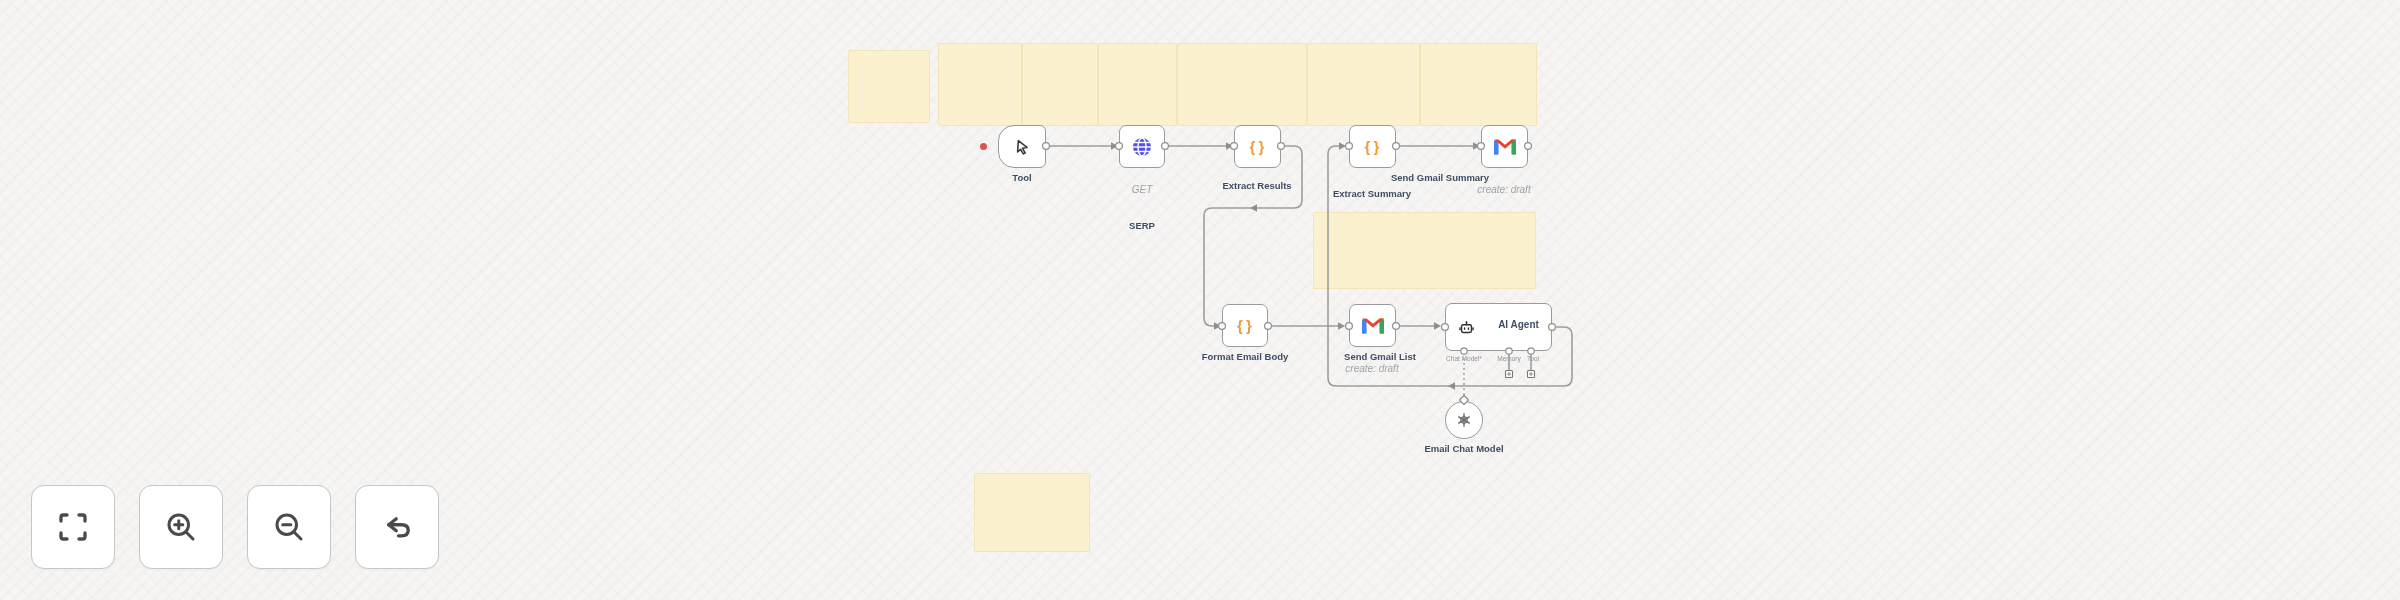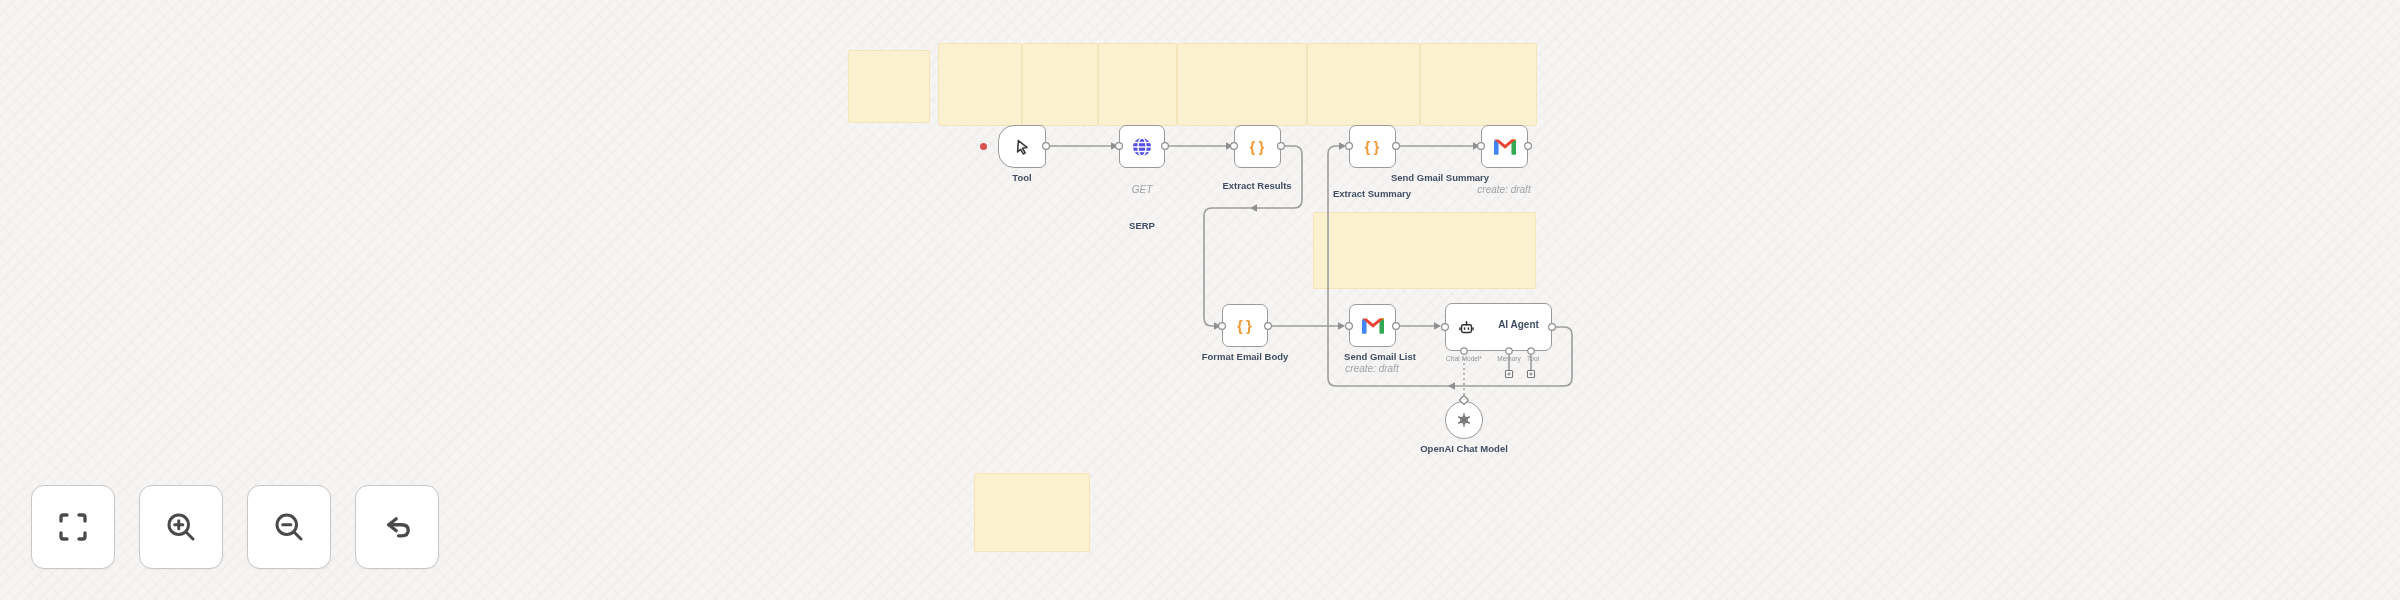--- a/index.html
+++ b/index.html
@@ -142,21 +142,21 @@
   <div class="conn-label" style="left:1533px;top:355px;">Tool</div>
 
   <div class="node round" style="left:1445px;top:401px;width:38px;height:38px;">
     <svg width="18" height="18" viewBox="0 0 24 24" fill="none" stroke="#6d6d6d" stroke-width="2" stroke-linecap="round">
       <line x1="12" y1="4" x2="12" y2="20"></line>
       <line x1="5.1" y1="8" x2="18.9" y2="16"></line>
       <line x1="5.1" y1="16" x2="18.9" y2="8"></line>
       <circle cx="12" cy="12" r="4.2" stroke-width="1.6"></circle>
     </svg>
   </div>
-  <div class="node-label" style="left:1464px;top:443px;">OpenAI Chat Model</div>
+  <div class="node-label" style="left:1464px;top:443px;">Email Chat Model</div>
 
   <svg class="overlay" width="2400" height="600" viewBox="0 0 2400 600">
     <g stroke="#9d9d9d" stroke-width="1.6" fill="none">
       <path d="M1047 146 H1113"></path>
       <path d="M1167 146 H1228"></path>
       <path d="M1284 146 H1294 Q1302 146 1302 154 V200 Q1302 208 1294 208 H1212 Q1204 208 1204 216 V318 Q1204 326 1212 326 H1216"></path>
       <path d="M1271 326 H1340"></path>
       <path d="M1399 326 H1437"></path>
       <path d="M1555 327 H1564 Q1572 327 1572 335 V378 Q1572 386 1564 386 H1336 Q1328 386 1328 378 V154 Q1328 146 1336 146 H1341"></path>
       <path d="M1399 146 H1475"></path>

